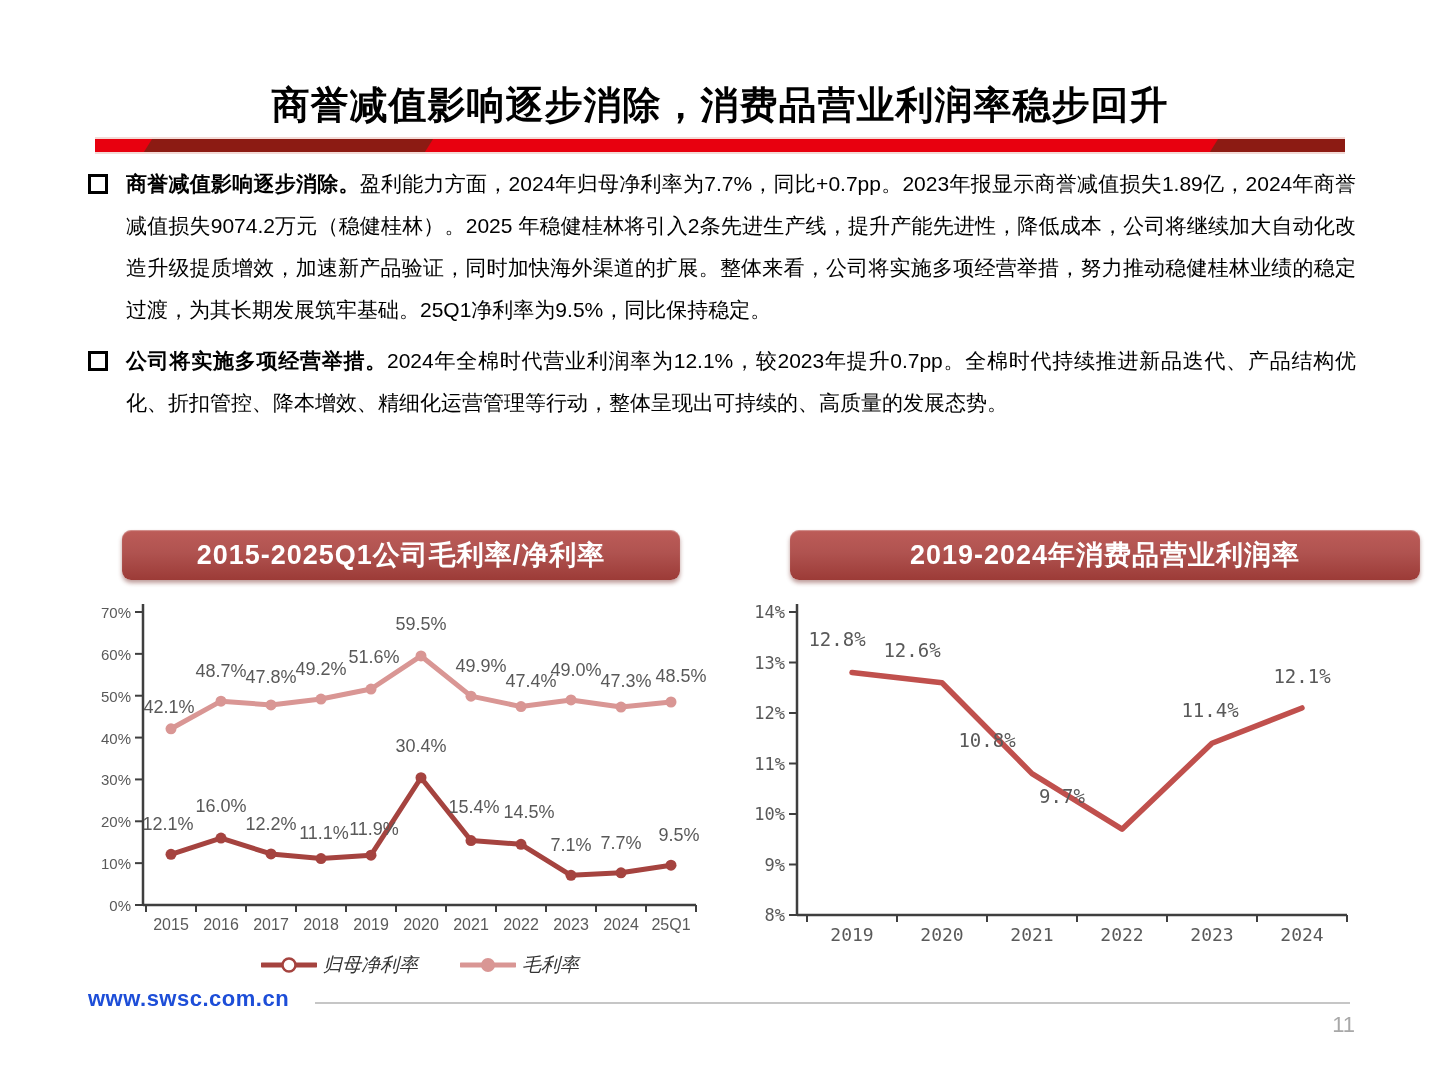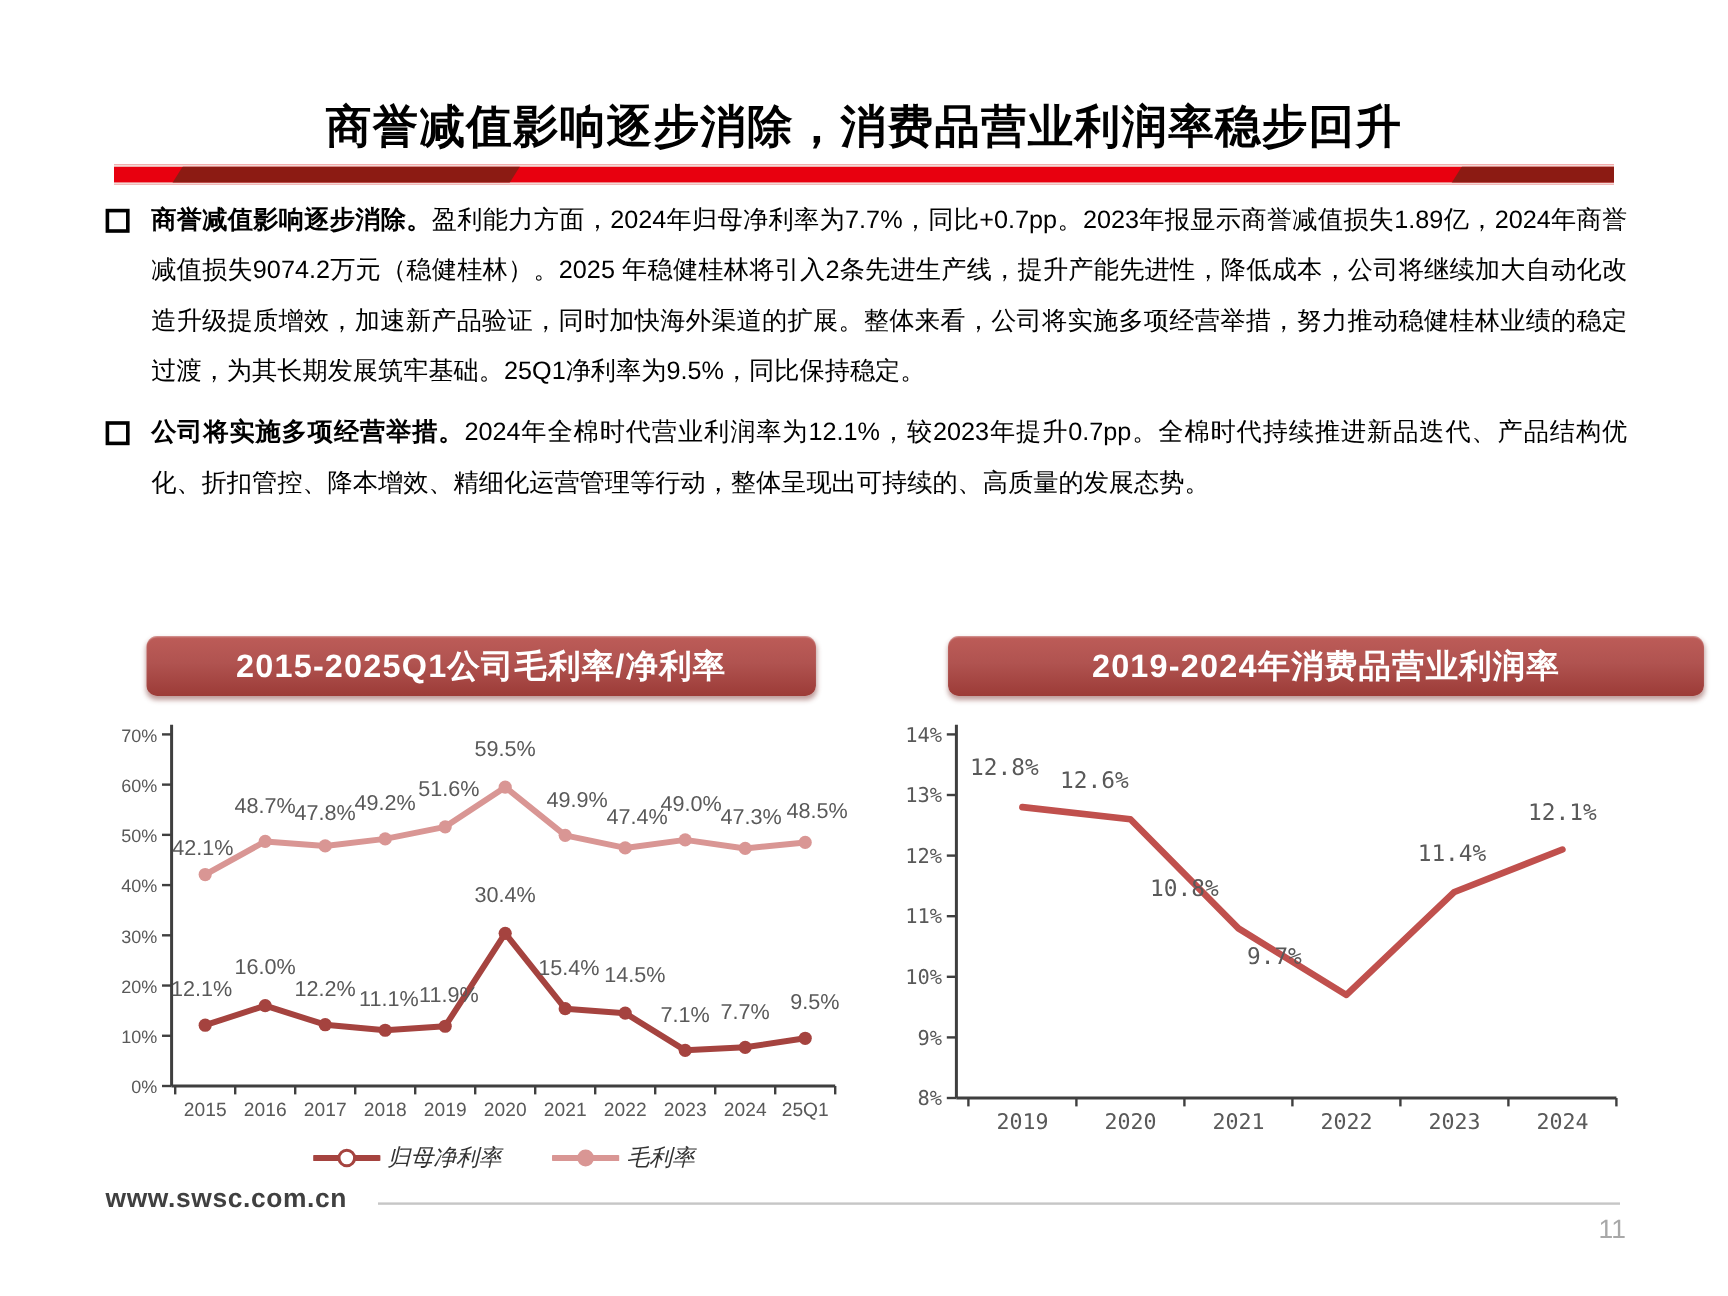--- a/index.html
+++ b/index.html
@@ -27,21 +27,21 @@
                 letter-spacing:1px;}
   .header-left{left:122px;width:558px;}
   .header-right{left:790px;width:630px;}
   #charts-canvas{position:absolute;left:0;top:0;pointer-events:none;}
   .legend{position:absolute;left:143px;width:554px;top:952px;display:flex;
           justify-content:center;gap:42px;align-items:center;}
   .legend-item{display:flex;align-items:center;gap:6px;}
   .legend-label{font-family:"Liberation Serif",serif;font-style:italic;
                 font-size:19px;color:#333;}
   .footer-site{position:absolute;left:88px;top:986px;font-size:22px;font-weight:bold;
-               color:#404040;letter-spacing:0.5px;}
+               color:#1d4ed8;letter-spacing:0.5px;}
   .footer-rule{position:absolute;left:315px;width:1035px;top:1002px;height:2px;background:#c6c6c6;}
   .footer-source{position:absolute;left:88px;top:1018px;font-family:"Liberation Serif",serif;
                  font-style:italic;font-size:19px;color:#111;letter-spacing:1px;}
   .page-number{position:absolute;right:85px;top:1012px;font-size:22px;color:#a8a8a8;}
 </style>
 </head>
 <body>
 
 <div class="slide">
 

